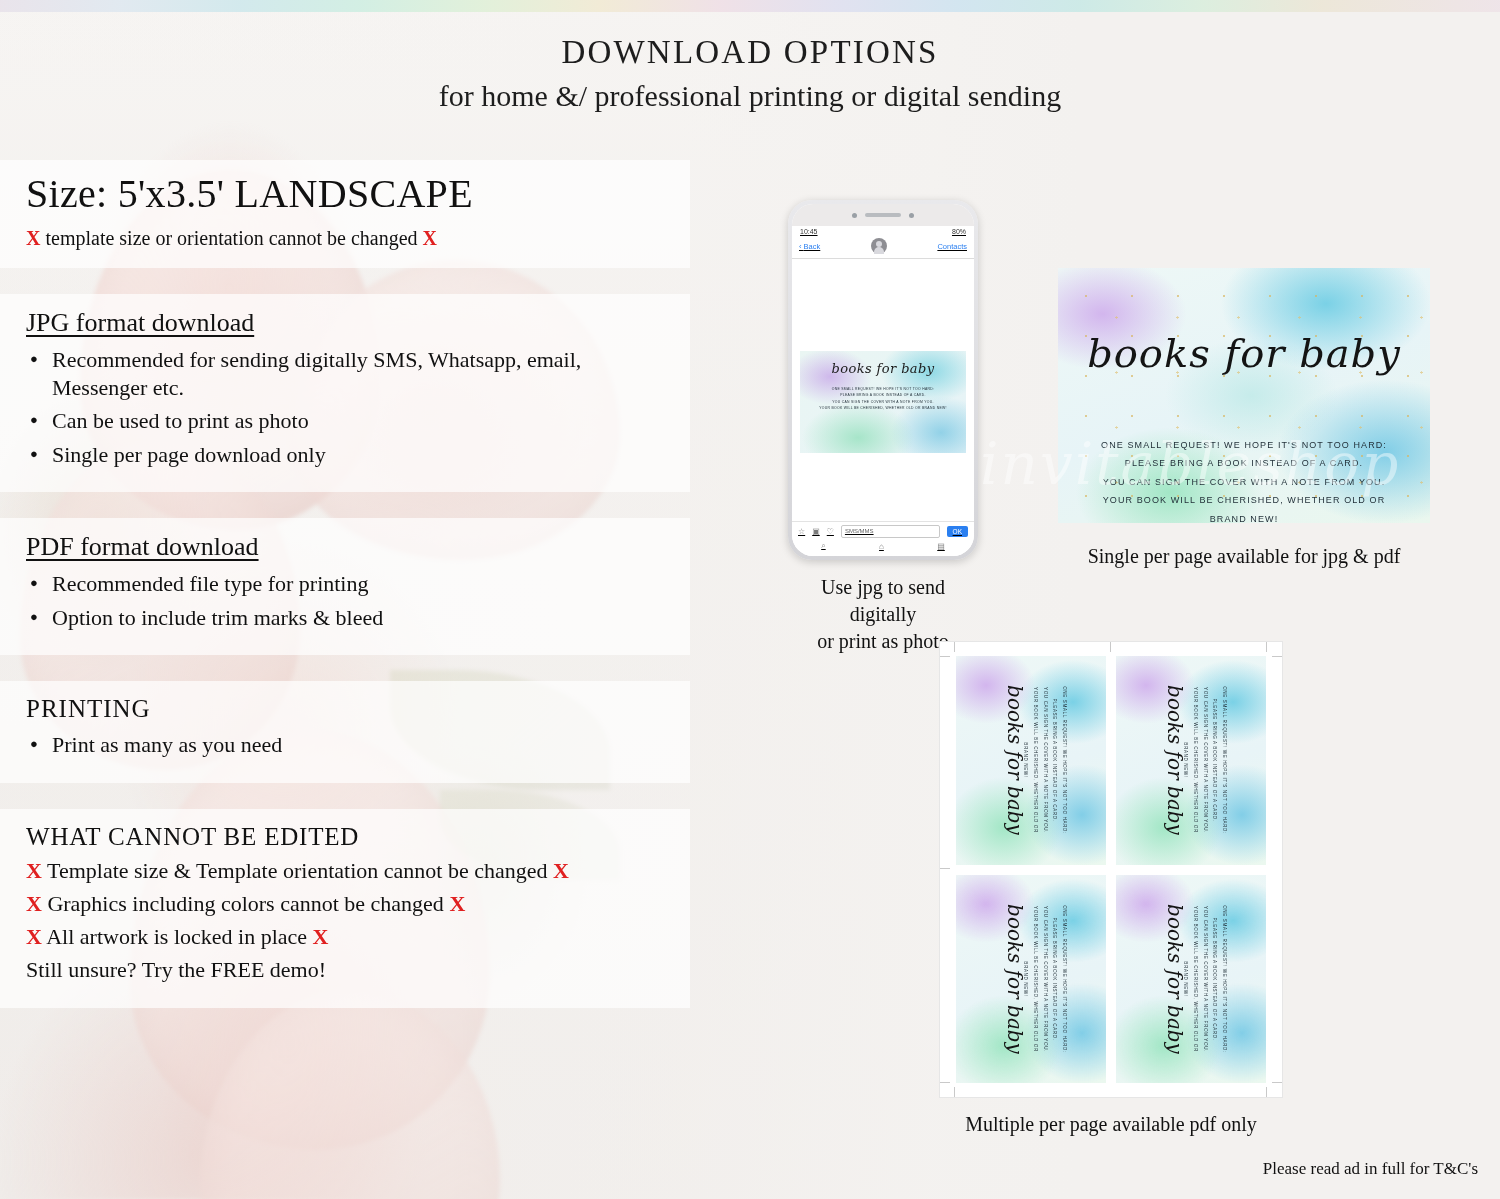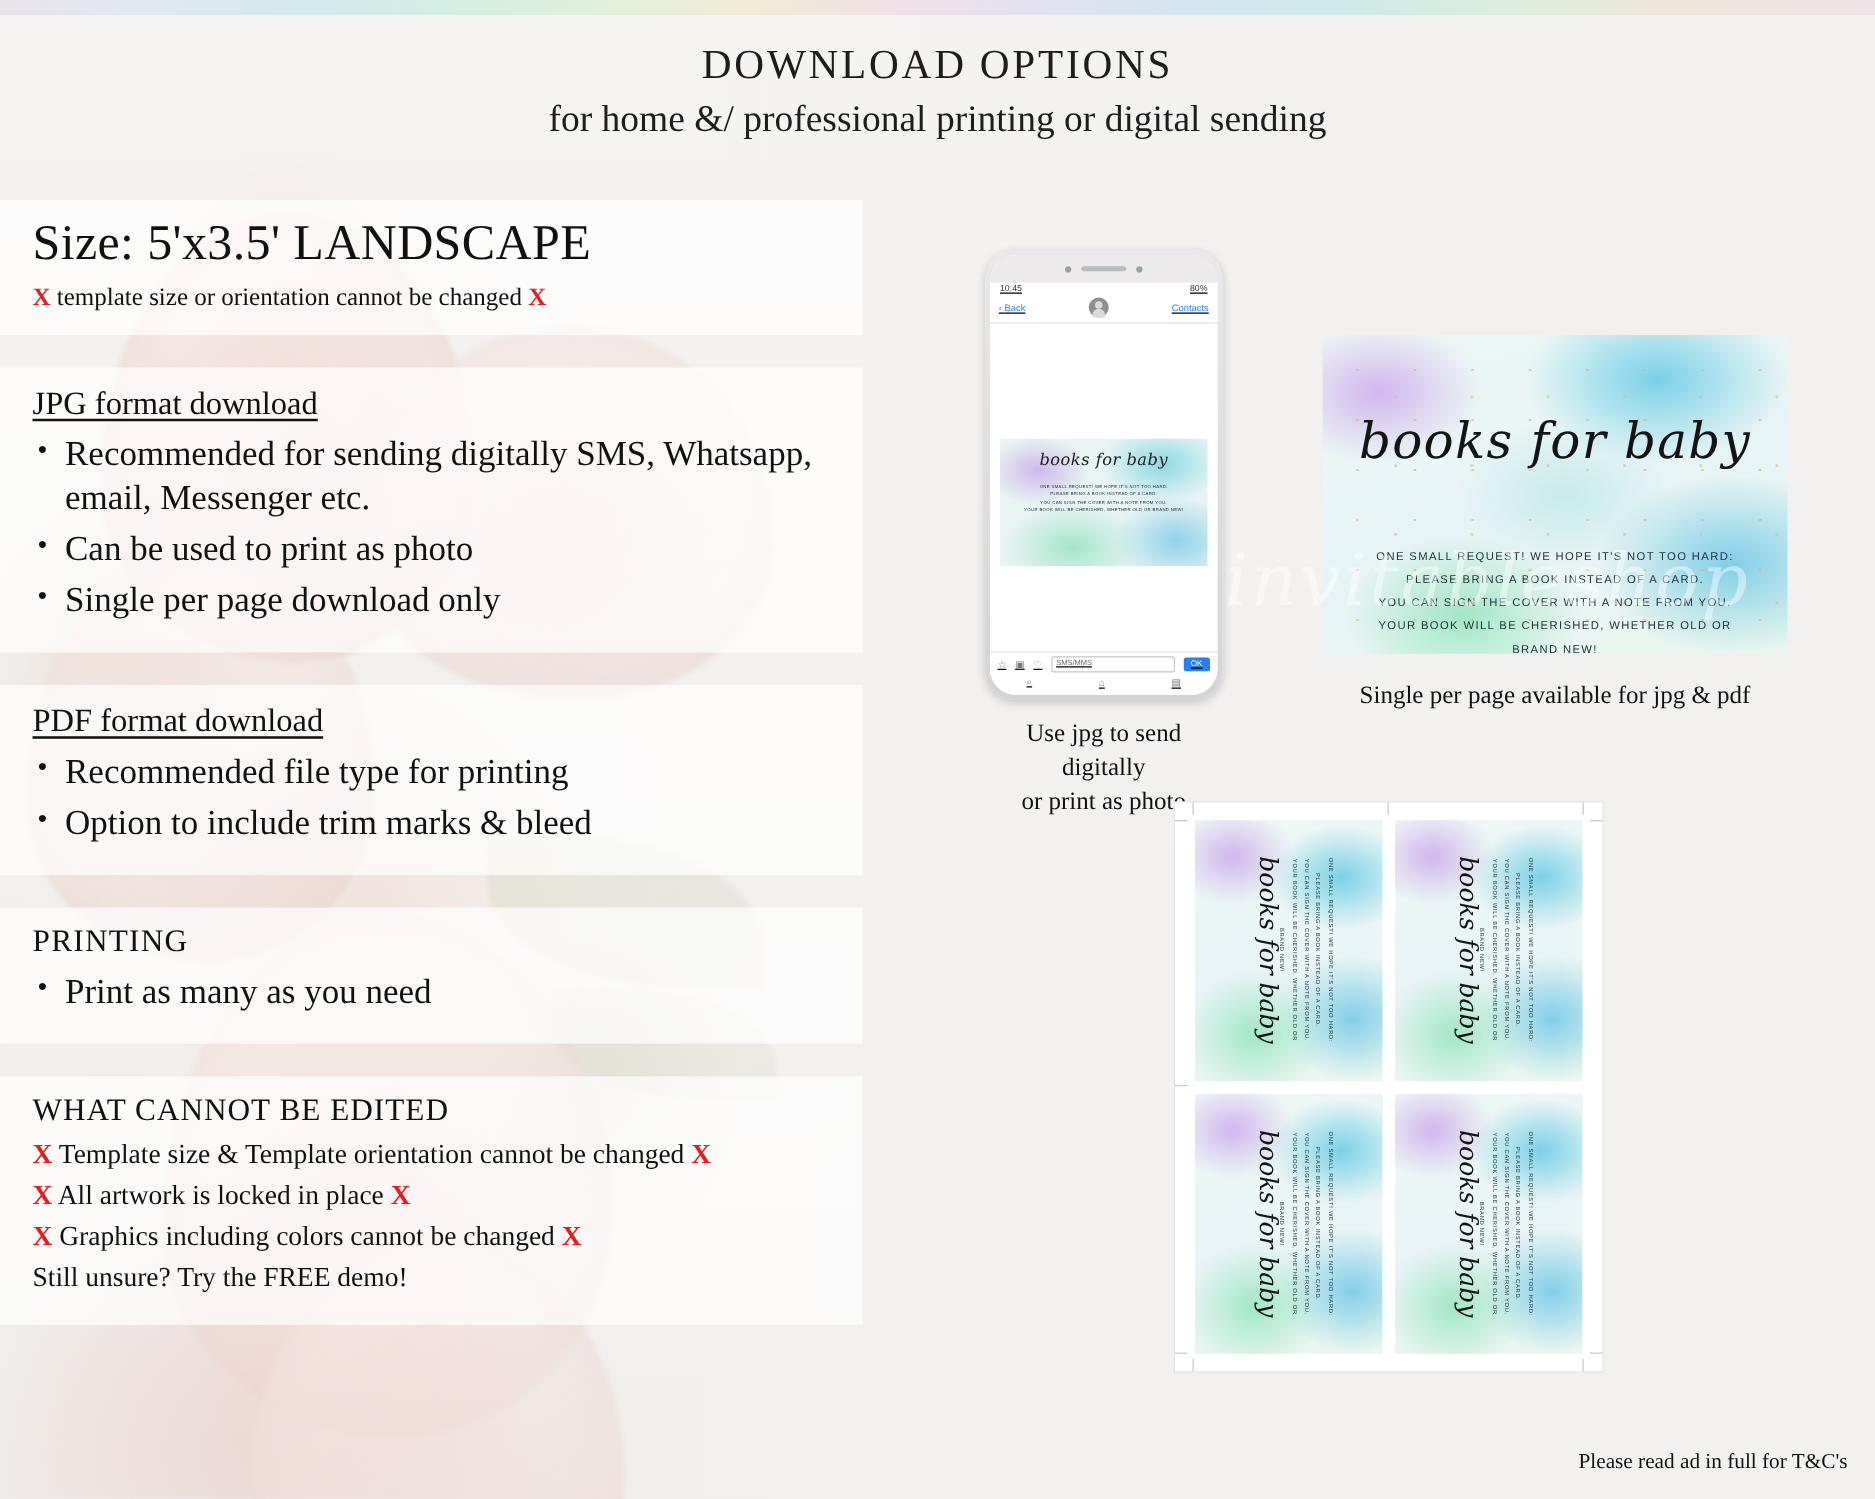--- a/index.html
+++ b/index.html
@@ -61,21 +61,21 @@
   
   .left { position:absolute; left:0; top:160px; width:690px; }
   .panel { background:rgba(255,255,255,.70); padding:14px 26px 18px 26px; margin-bottom:26px; }
   .panel.tight { padding-top:10px; }
   .size-title { font-size:40px; color:#111; letter-spacing:.3px; }
   .size-note { font-size:20px; color:#111; margin-top:10px; }
   .x { color:#e02020; font-weight:700; }
   .sec-title { font-size:26px; color:#111; text-decoration:underline; text-underline-offset:4px; }
   .sec-title.plain { text-decoration:none; font-size:25px; letter-spacing:1px; }
   ul { list-style:none; margin:8px 0 0 0; padding:0; }
-  li { font-size:28px; color:#111; margin:6px 0 6px 0; padding-left:26px; position:relative; line-height:1.25; }
+  li { font-size:22px; color:#111; margin:6px 0 6px 0; padding-left:26px; position:relative; line-height:1.25; }
   li:before { content:"●"; position:absolute; left:4px; top:0; font-size:13px; line-height:26px; color:#111; }
   .cannot-line { font-size:22px; color:#111; margin:7px 0; }
   .cannot-head { font-size:25px; color:#111; letter-spacing:.8px; margin-bottom:4px; }
 
   
   .phone-wrap { position:absolute; left:788px; top:200px; width:190px; }
   .phone {
     width:182px; height:352px; border-radius:24px;
     background:linear-gradient(180deg,#e9e9ec,#d4d4d8);
     padding:4px; box-shadow:0 2px 8px rgba(0,0,0,.18);text-decoration:underline;
@@ -229,26 +229,26 @@
 
   <div class="panel">
     <div class="cannot-head">WHAT CANNOT BE EDITED</div>
     <div class="cannot-line">
       <span class="x">X</span>
       <span>Template size &amp; Template orientation cannot be changed</span>
       <span class="x">X</span>
     </div>
     <div class="cannot-line">
       <span class="x">X</span>
+      <span>Graphics including colors cannot be changed</span>
+      <span class="x">X</span>
+    </div>
+    <div class="cannot-line">
+      <span class="x">X</span>
       <span>All artwork is locked in place</span>
-      <span class="x">X</span>
-    </div>
-    <div class="cannot-line">
-      <span class="x">X</span>
-      <span>Graphics including colors cannot be changed</span>
       <span class="x">X</span>
     </div>
     <div class="cannot-line">Still unsure? Try the FREE demo!</div>
   </div>
 </div>
 
 <div class="phone-wrap">
   <div class="phone">
     <div class="phone-inner">
       <div class="phone-top">
@@ -359,15 +359,16 @@
         <div class="vscript">books for baby</div>
         <div class="vbody">
           <div>ONE SMALL REQUEST! WE HOPE IT'S NOT TOO HARD:</div>
           <div>PLEASE BRING A BOOK INSTEAD OF A CARD.</div>
           <div>YOU CAN SIGN THE COVER WITH A NOTE FROM YOU.</div>
           <div>YOUR BOOK WILL BE CHERISHED, WHETHER OLD OR BRAND NEW!</div>
         </div>
       </div>
     </div>
   </div>
+  <div class="multi-cap">Multiple per page available pdf only</div>
 </div>
 
 <div class="tc">Please read ad in full for T&amp;C's</div>
 
 </body></html>

